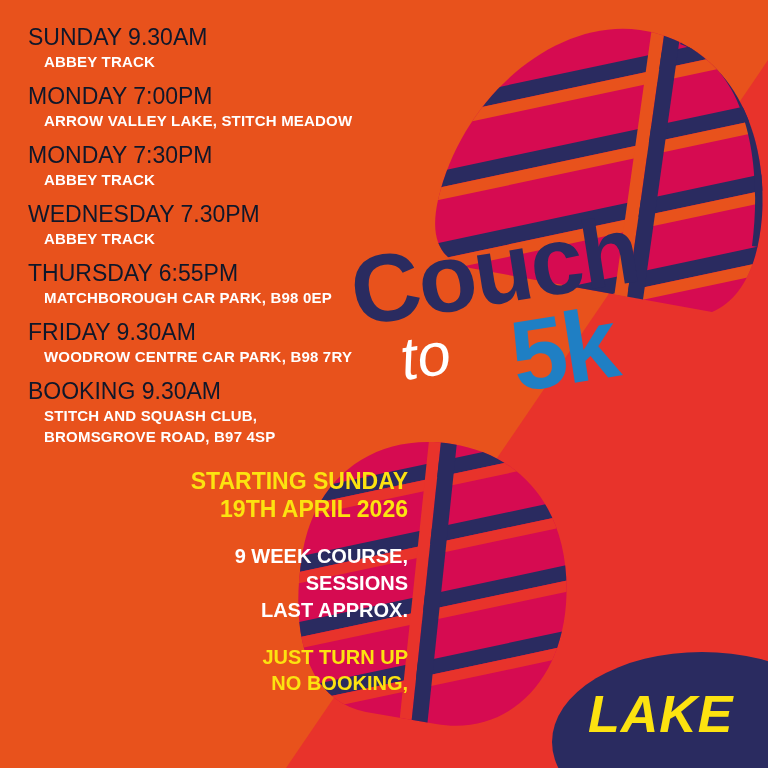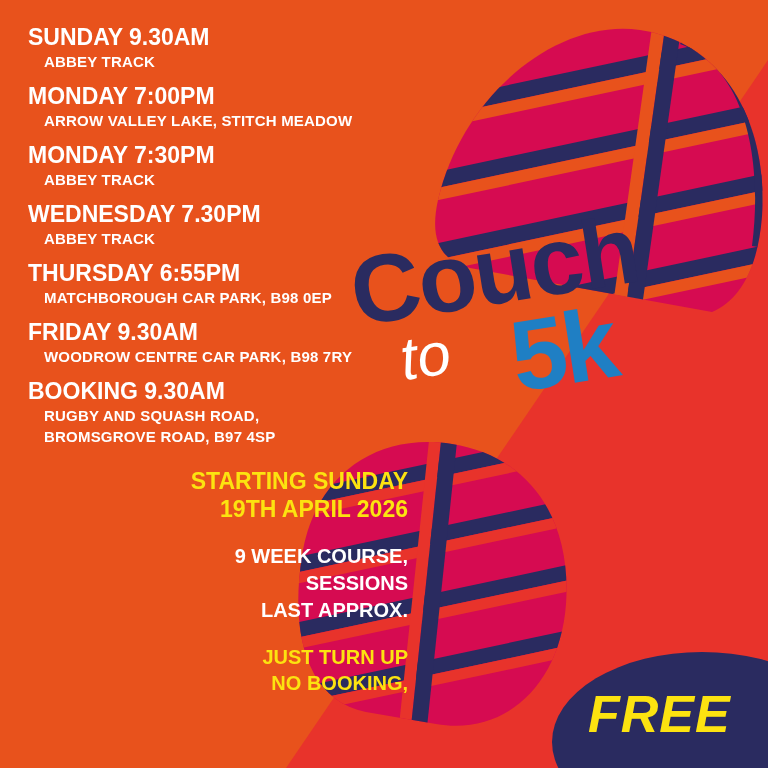--- a/index.html
+++ b/index.html
@@ -75,22 +75,22 @@
 
   
   .content{
     position:absolute;
     left:28px;top:24px;
     width:380px;
   }
   .session{margin-bottom:11px;}
   .session-time{
     font-size:23px;line-height:27px;
-    font-weight:700;
-    color:#ffffff;
+    font-weight:400;
+    color:#0f172a;
     letter-spacing:0px;
     white-space:nowrap;
   }
   .session-place{
     font-size:15px;line-height:21px;
     font-weight:700;
     color:#FFFFFF;
     letter-spacing:0.2px;
     white-space:nowrap;
   }
@@ -193,21 +193,21 @@
     </g>
   </svg>
 
   <div class="logo">
     <div class="couch">Couch</div>
     <div class="to">to</div>
     <div class="fivek">5k</div>
   </div>
 
   <div class="free-badge"></div>
-  <div class="free-label">FREE</div>
+  <div class="free-label">LAKE</div>
 
   <div class="content">
 
     <div class="session">
       <div class="session-time">SUNDAY 9.30AM</div>
       <div class="session-place">
         <span class="session-place-line">ABBEY TRACK</span>
       </div>
     </div>
 
@@ -242,21 +242,21 @@
     <div class="session">
       <div class="session-time">FRIDAY 9.30AM</div>
       <div class="session-place">
         <span class="session-place-line">WOODROW CENTRE CAR PARK, B98 7RY</span>
       </div>
     </div>
 
     <div class="session">
       <div class="session-time">BOOKING 9.30AM</div>
       <div class="session-place">
-        <span class="session-place-line">RUGBY AND SQUASH ROAD,</span>
+        <span class="session-place-line">STITCH AND SQUASH CLUB,</span>
         <span class="session-place-line">BROMSGROVE ROAD, B97 4SP</span>
       </div>
     </div>
 
     <div class="block">
       <div class="start-line">STARTING SUNDAY</div>
       <div class="start-line">19TH APRIL 2026</div>
     </div>
 
     <div class="block">

